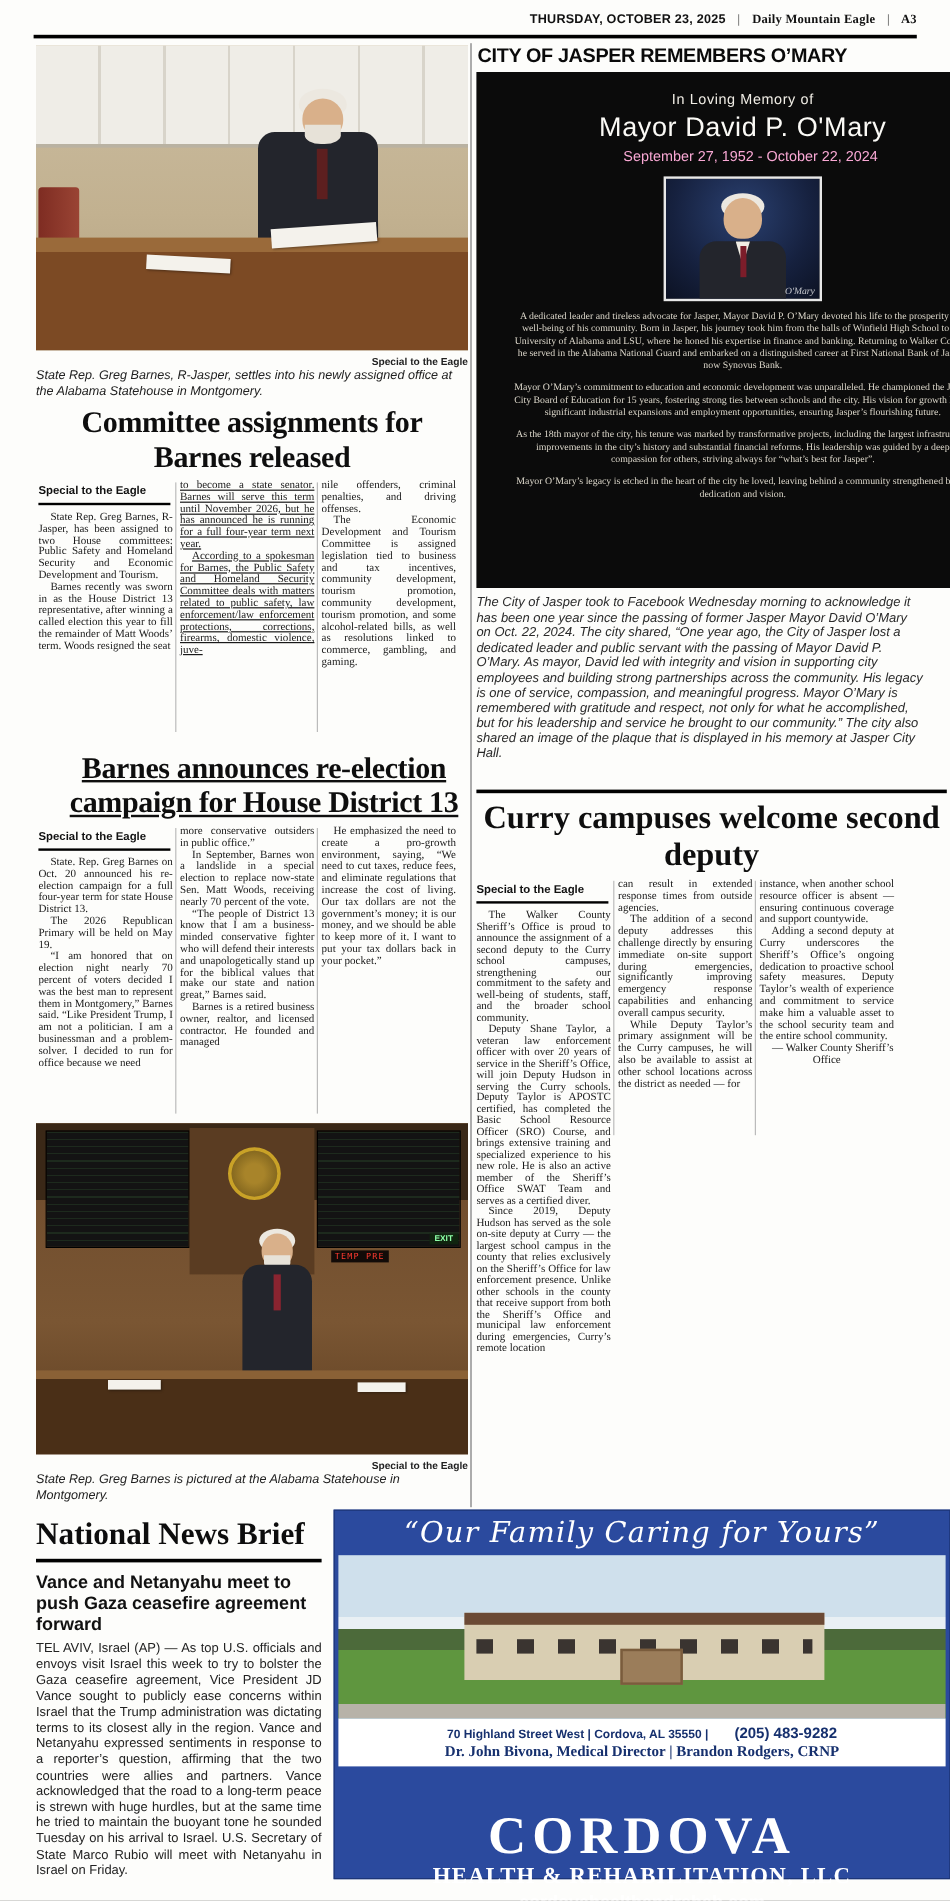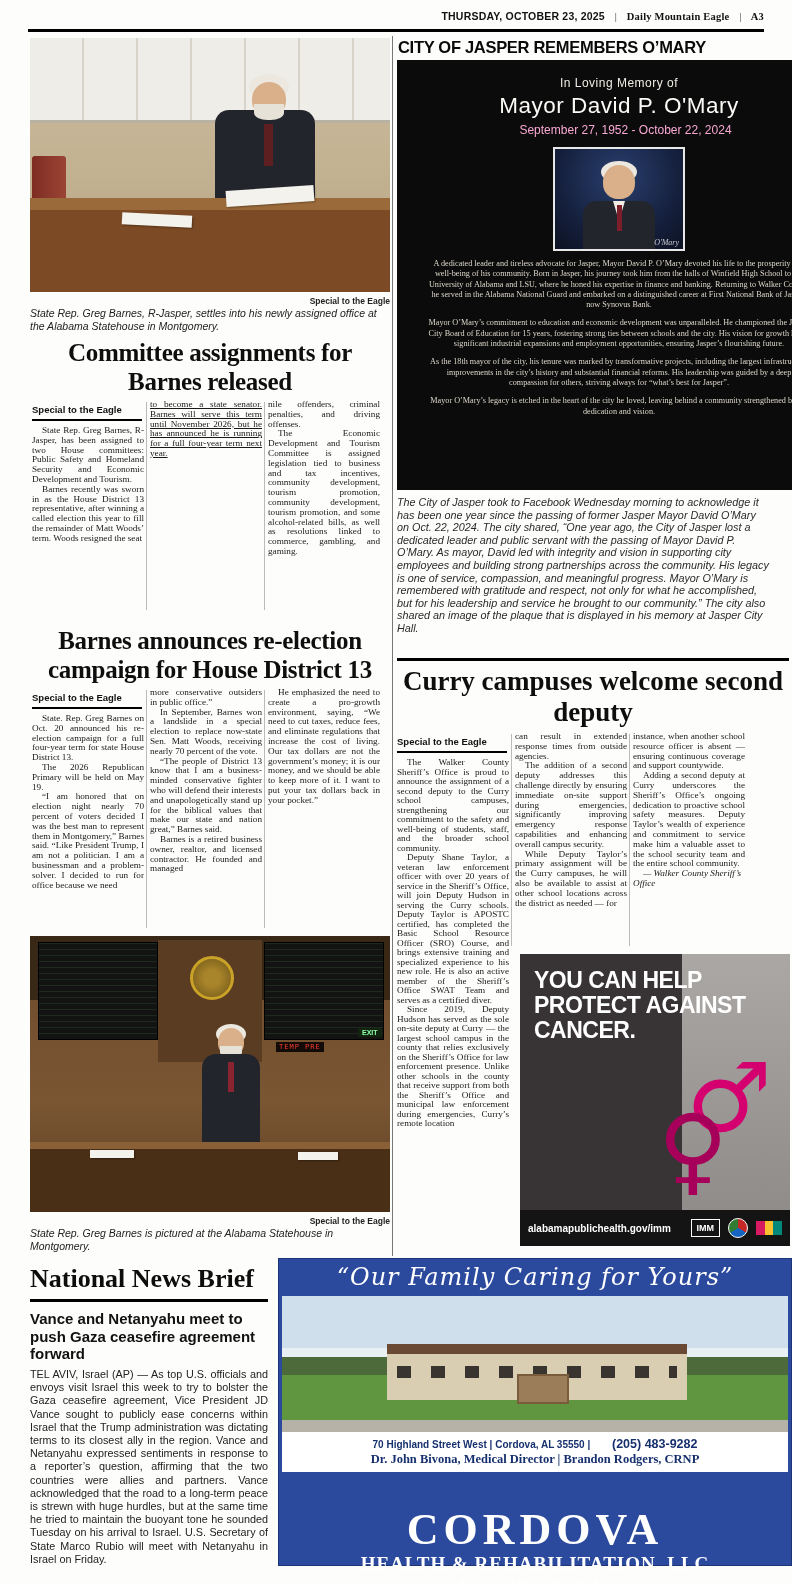--- a/index.html
+++ b/index.html
@@ -16,21 +16,21 @@
   .vdiv{background:#777;width:1px;}
   .colrule{background:#bbb;width:1px;}
   
   .headline{font-weight:bold;text-align:center;color:#0e0e0e;}
   .h1a{font-size:25px;line-height:29px;letter-spacing:-.3px;}
   .byline{font-family:"Liberation Sans",sans-serif;font-size:9.5px;font-weight:bold;color:#111;
           border-bottom:2px solid #000;padding-bottom:4px;width:110px;}
   .bodycol{font-size:9.2px;line-height:9.8px;text-align:justify;color:#191919;width:112px;}
   .bodycol p{margin:0;text-indent:10px;}
   .bodycol p.cont{text-indent:0;}
-  .attrib{font-style:italic;text-align:left;margin-top:9px;text-indent:0;}
+  .attrib{text-align:center;margin-top:9px;text-indent:0;}
   
   .credit{font-family:"Liberation Sans",sans-serif;font-size:8.5px;font-weight:bold;color:#222;text-align:right;}
   .caption{font-family:"Liberation Sans",sans-serif;font-style:italic;font-size:10.5px;line-height:13px;color:#222;}
   
   .photo{overflow:hidden;}
   .ph1{background:linear-gradient(180deg,#cbbda1 0%,#c2b190 55%,#b3a181 100%);}
   .cab{background:repeating-linear-gradient(90deg,#efede7 0 52px,#d8d4ca 52px 54px);border-bottom:3px solid #b9b2a2;}
   .redchair{background:linear-gradient(90deg,#7e2c22,#9a4434);border-radius:3px;}
   .deskface{background:linear-gradient(180deg,#9a6a3a 0 12px,#7c4a24 12px 100%);}
   .papers{background:#f4f2ec;box-shadow:1px 1px 2px rgba(0,0,0,.35);}
@@ -126,20 +126,21 @@
   <div class="abs caption" style="left:30px;top:307px;width:360px;">State Rep. Greg Barnes, R-Jasper, settles into his newly assigned office at the Alabama Statehouse in Montgomery.</div>
 
   <div class="abs headline h1a" style="left:30px;top:338px;width:360px;">Committee assignments for Barnes released</div>
   <div class="abs byline" style="left:32px;top:404px;">Special to the Eagle</div>
   <div class="abs bodycol" style="left:32px;top:426px;">
     <p>State Rep. Greg Barnes, R-Jasper, has been assigned to two House committees: Public Safety and Homeland Security and Economic Development and Tourism.</p>
     <p>Barnes recently was sworn in as the House District 13 representative, after winning a called election this year to fill the remainder of Matt Woods’ term. Woods resigned the seat</p>
   </div>
   <div class="abs bodycol" style="left:150px;top:400px;text-decoration:underline;">
     <p class="cont">to become a state senator. Barnes will serve this term until November 2026, but he has announced he is running for a full four-year term next year.</p>
+    <p>According to a spokesman for Barnes, the Public Safety and Homeland Security Committee deals with matters related to public safety, law enforcement/law enforcement protections, corrections, firearms, domestic violence, juve-</p>
   </div>
   <div class="abs bodycol" style="left:268px;top:400px;">
     <p class="cont">nile offenders, criminal penalties, and driving offenses.</p>
     <p>The Economic Development and Tourism Committee is assigned legislation tied to business and tax incentives, community development, tourism promotion, community development, tourism promotion, and some alcohol-related bills, as well as resolutions linked to commerce, gambling, and gaming.</p>
   </div>
   <div class="abs colrule" style="left:146px;top:402px;height:208px;"></div>
   <div class="abs colrule" style="left:264px;top:402px;height:208px;"></div>
 
   <div class="abs kicker" style="left:398px;top:38px;width:390px;">CITY OF JASPER REMEMBERS O’MARY</div>
   <div class="abs memorial" style="left:397px;top:60px;width:444px;height:430px;">
@@ -154,21 +155,21 @@
       <div class="abs tie" style="left:62px;top:56px;width:5px;height:26px;background:#7c1d2a;"></div>
       <div class="signature">O'Mary</div>
     </div>
     <div class="mem-p">A dedicated leader and tireless advocate for Jasper, Mayor David P. O’Mary devoted his life to the prosperity and well-being of his community. Born in Jasper, his journey took him from the halls of Winfield High School to the University of Alabama and LSU, where he honed his expertise in finance and banking. Returning to Walker County, he served in the Alabama National Guard and embarked on a distinguished career at First National Bank of Jasper, now Synovus Bank.</div>
     <div class="mem-p">Mayor O’Mary’s commitment to education and economic development was unparalleled. He championed the Jasper City Board of Education for 15 years, fostering strong ties between schools and the city. His vision for growth led to significant industrial expansions and employment opportunities, ensuring Jasper’s flourishing future.</div>
     <div class="mem-p">As the 18th mayor of the city, his tenure was marked by transformative projects, including the largest infrastructure improvements in the city’s history and substantial financial reforms. His leadership was guided by a deep compassion for others, striving always for “what’s best for Jasper”.</div>
     <div class="mem-p">Mayor O’Mary’s legacy is etched in the heart of the city he loved, leaving behind a community strengthened by his dedication and vision.</div>
   </div>
   <div class="abs om-caption" style="left:397px;top:496px;width:372px;">The City of Jasper took to Facebook Wednesday morning to acknowledge it has been one year since the passing of former Jasper Mayor David O’Mary on Oct. 22, 2024. The city shared, “One year ago, the City of Jasper lost a dedicated leader and public servant with the passing of Mayor David P. O’Mary. As mayor, David led with integrity and vision in supporting city employees and building strong partnerships across the community. His legacy is one of service, compassion, and meaningful progress. Mayor O’Mary is remembered with gratitude and respect, not only for what he accomplished, but for his leadership and service he brought to our community.” The city also shared an image of the plaque that is displayed in his memory at Jasper City Hall.</div>
 
-  <div class="abs headline h1a" style="left:30px;top:626px;width:360px;">Barnes announces re-election campaign for House District 13</div>
+  <div class="abs headline h1a" style="left:40px;top:626px;width:360px;text-decoration:underline;">Barnes announces re-election campaign for House District 13</div>
   <div class="abs byline" style="left:32px;top:692px;">Special to the Eagle</div>
   <div class="abs bodycol" style="left:32px;top:714px;">
     <p>State. Rep. Greg Barnes on Oct. 20 announced his re-election campaign for a full four-year term for state House District 13.</p>
     <p>The 2026 Republican Primary will be held on May 19.</p>
     <p>“I am honored that on election night nearly 70 percent of voters decided I was the best man to represent them in Montgomery,” Barnes said. “Like President Trump, I am not a politician. I am a businessman and a problem-solver. I decided to run for office because we need</p>
   </div>
   <div class="abs bodycol" style="left:150px;top:688px;">
     <p class="cont">more conservative outsiders in public office.”</p>
     <p>In September, Barnes won a landslide in a special election to replace now-state Sen. Matt Woods, receiving nearly 70 percent of the vote.</p>
     <p>“The people of District 13 know that I am a business-minded conservative fighter who will defend their interests and unapologetically stand up for the biblical values that make our state and nation great,” Barnes said.</p>
@@ -214,32 +215,20 @@
     <p>While Deputy Taylor’s primary assignment will be the Curry campuses, he will also be available to assist at other school locations across the district as needed — for</p>
   </div>
   <div class="abs bodycol" style="left:633px;top:732px;">
     <p class="cont">instance, when another school resource officer is absent — ensuring continuous coverage and support countywide.</p>
     <p>Adding a second deputy at Curry underscores the Sheriff’s Office’s ongoing dedication to proactive school safety measures. Deputy Taylor’s wealth of experience and commitment to service make him a valuable asset to the school security team and the entire school community.</p>
     <p class="attrib">— Walker County Sheriff’s Office</p>
   </div>
   <div class="abs colrule" style="left:511px;top:734px;height:212px;"></div>
   <div class="abs colrule" style="left:629px;top:734px;height:212px;"></div>
 
-  <div class="abs cancer" style="left:520px;top:954px;width:270px;height:292px;">
-    <div class="cancer-right"></div>
-    <div class="cancer-h">YOU CAN HELP PROTECT AGAINST CANCER.</div>
-    <div class="gsym" style="right:18px;top:88px;font-size:96px;color:#d4006f;">♂</div>
-    <div class="gsym" style="right:62px;top:140px;font-size:96px;color:#a6005a;">♀</div>
-    <div class="cancer-bar">
-      <span class="cancer-url">alabamapublichealth.gov/imm</span>
-      <span class="imm-box">IMM</span>
-      <span class="seal-mini"></span>
-      <span class="partner-mini"></span>
-    </div>
-  </div>
 
   <div class="abs brief-title" style="left:30px;top:1264px;width:238px;">National News Brief</div>
   <div class="abs brief-sub" style="left:30px;top:1310px;width:230px;">Vance and Netanyahu meet to push Gaza ceasefire agreement forward</div>
   <div class="abs brief-body" style="left:30px;top:1368px;width:238px;">TEL AVIV, Israel (AP) — As top U.S. officials and envoys visit Israel this week to try to bolster the Gaza ceasefire agreement, Vice President JD Vance sought to publicly ease concerns within Israel that the Trump administration was dictating terms to its closest ally in the region. Vance and Netanyahu expressed sentiments in response to a reporter’s question, affirming that the two countries were allies and partners. Vance acknowledged that the road to a long-term peace is strewn with huge hurdles, but at the same time he tried to maintain the buoyant tone he sounded Tuesday on his arrival to Israel. U.S. Secretary of State Marco Rubio will meet with Netanyahu in Israel on Friday.</div>
 
   <div class="abs cordova" style="left:278px;top:1258px;width:512px;height:306px;">
     <div class="tagline">“Our Family Caring for Yours”</div>
     <div class="cv-photo">
       <div class="cv-bldg"></div>
       <div class="cv-windows"></div>

